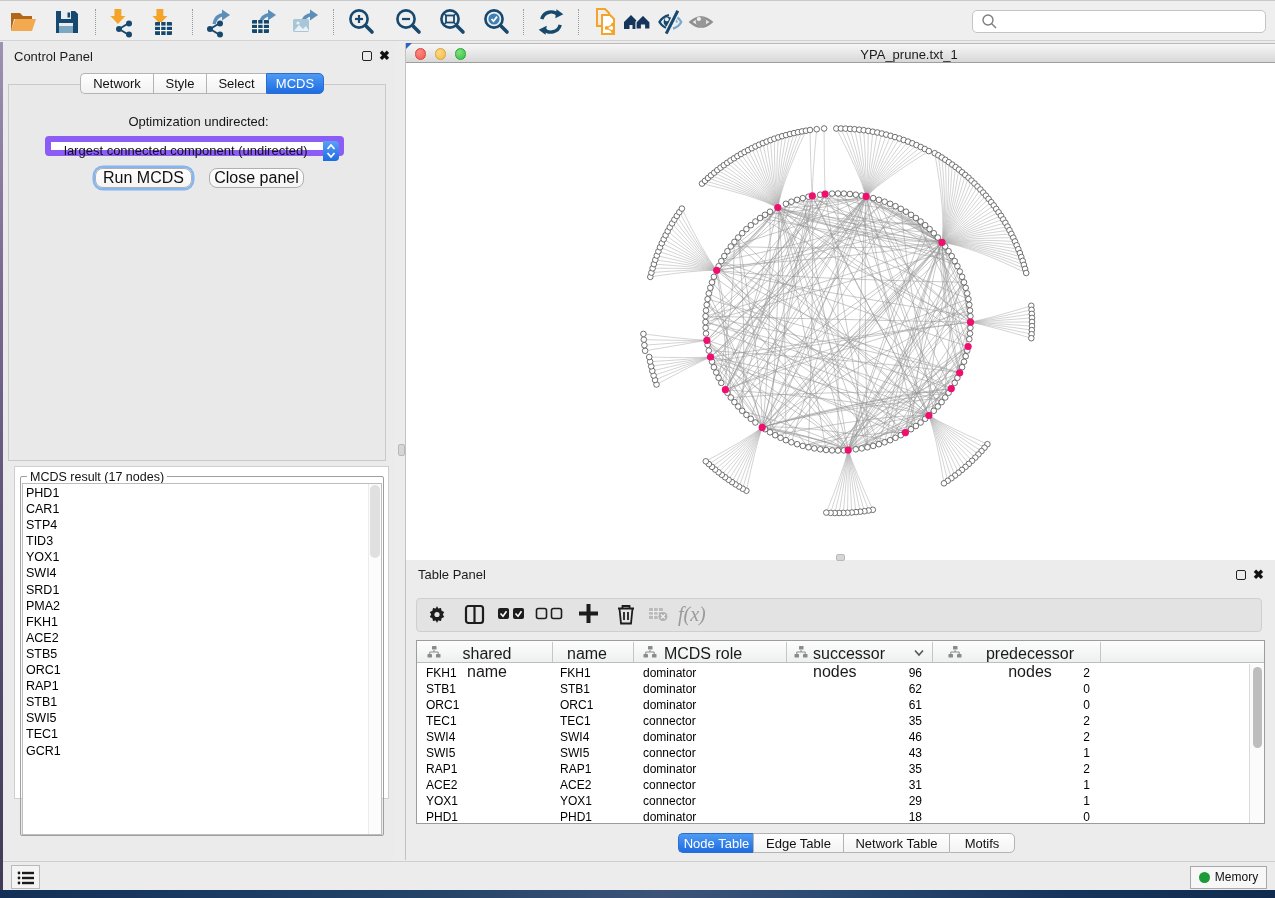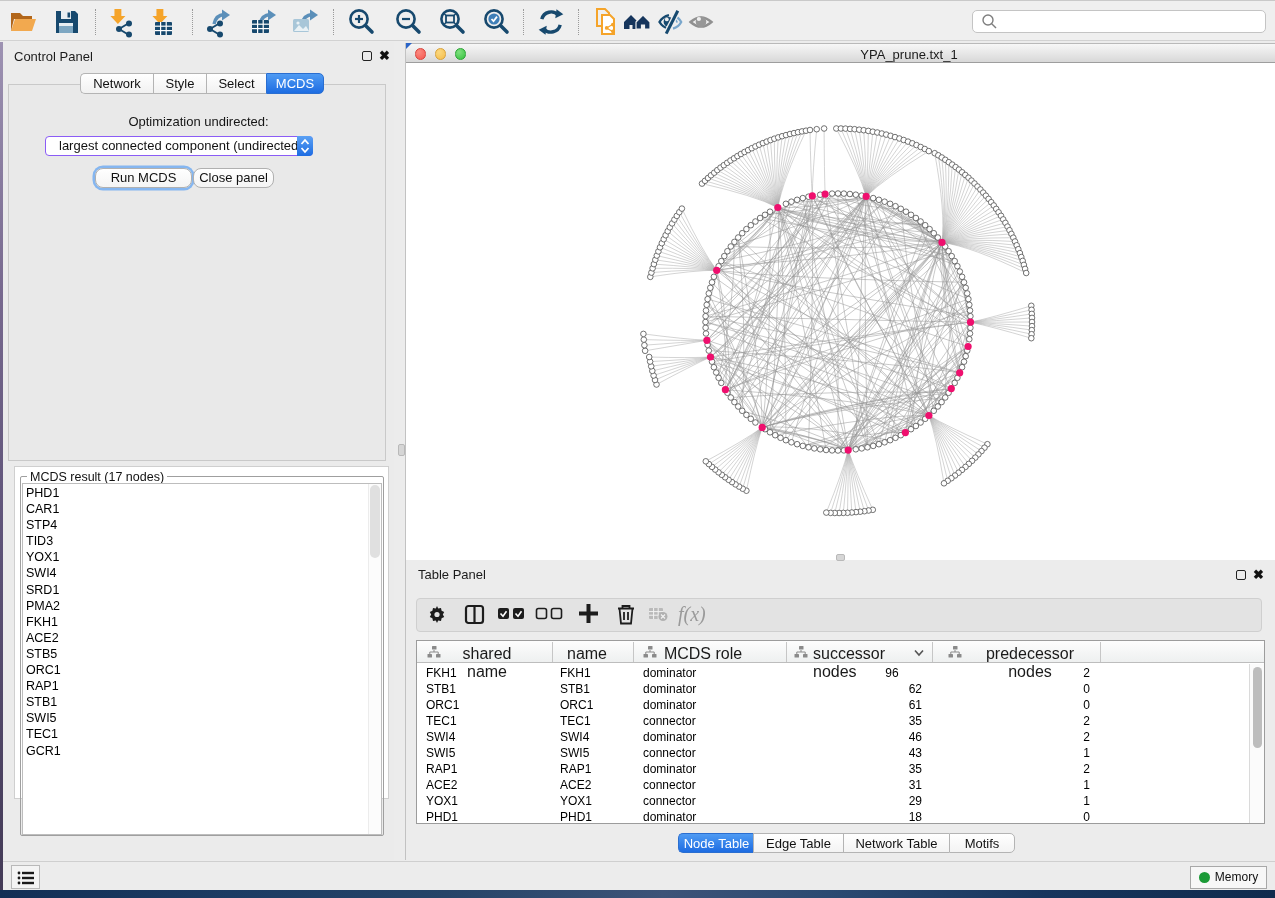--- a/index.html
+++ b/index.html
@@ -15,25 +15,25 @@
 #wall{left:0;top:890px;width:1275px;height:8px;background:linear-gradient(90deg,#132f55,#1b3b63 18%,#254468 35%,#3d5378 52%,#2b4a72 65%,#17355d 82%,#102b4d)}
 
 #ctrl{left:3px;top:42px;width:391px;height:818px;background:#ebebeb}
 #ctrl .title{position:absolute;left:11px;top:7px;font-size:13px;color:#1c1c1c}
 .winbox{position:absolute;width:10px;height:10px;border:1.6px solid #222;border-radius:2px}
 .winx{position:absolute;font-size:13px;font-weight:bold;color:#111;line-height:11px}
 #tabpane{position:absolute;left:5px;top:42px;width:378px;height:377px;background:#e9e9e9;border:1px solid #c9c9c9}
 .tab{position:absolute;top:31px;height:21px;background:linear-gradient(#ffffff,#f1f1f1);border:1px solid #b4b4b4;border-right:none;color:#111;font-size:13px;text-align:center;line-height:20px;z-index:3}
 .tab.sel{background:linear-gradient(#4f9bf3,#1d6ce2);color:#fff;border-color:#2a6ed0}
 #optlabel{position:absolute;left:0;top:72px;width:391px;text-align:center;font-size:13px;color:#151515}
-#combo{position:absolute;left:42px;top:94px;width:268px;height:20px;background:#fff;border:1px solid #8b5cf6;border-radius:4px;font-size:13px;color:#111;line-height:18px;padding-left:13px}
+#combo{position:absolute;left:42px;top:94px;width:299px;height:20px;background:#fff;border:6px solid #8b5cf6;border-radius:4px;font-size:13px;color:#111;line-height:18px;padding-left:13px}
 #combobtn{position:absolute;right:-1px;top:-1px;width:16px;height:20px;border-radius:0 4px 4px 0;background:linear-gradient(#5ba1f4,#1d6ce2)}
-.btn{position:absolute;top:126px;height:20px;background:linear-gradient(#ffffff,#f4f4f4);border:1px solid #b0b0b0;border-radius:8px;font-size:13px;color:#111;text-align:center;line-height:18px}
+.btn{position:absolute;top:126px;height:20px;background:linear-gradient(#ffffff,#f4f4f4);border:1px solid #b0b0b0;border-radius:8px;font-size:16px;color:#111;text-align:center;line-height:18px}
 #runbtn{left:92px;width:97px;box-shadow:0 0 0 2.5px #85b6f0}
-#closebtn{left:190px;width:81px}
+#closebtn{left:206px;width:95px}
 #resultwrap{position:absolute;left:11px;top:424px;width:375px;height:333px;background:#fff;border:1px solid #cfcfcf}
 #fieldset{position:absolute;left:5px;top:9px;width:364px;height:360px;border:1px solid #9f9f9f;border-radius:2px}
 #legend{position:absolute;left:6px;top:-7px;background:#fff;padding:0 3px;font-size:12.5px;color:#111}
 #mlist{position:absolute;left:7px;top:16px;width:360px;height:352px;background:#fff;border:1px solid #bdbdbd;font-size:12.5px;color:#000;line-height:16.1px;padding:1px 0 0 3px}
 #mscroll{position:absolute;right:7px;top:17px;width:13px;height:350px;background:#fcfcfc;border-left:1px solid #ececec}
 #mthumb{position:absolute;left:1px;top:1px;width:10px;height:73px;background:#e0e0e0;border-radius:5px}
 
 #vsplit{left:398px;top:444px;width:7px;height:12px;background:#d6d6d6;border:1px solid #b9b9b9;border-radius:2px}
 #hsplit{left:836px;top:554px;width:9px;height:7px;background:#d6d6d6;border:1px solid #b9b9b9;border-radius:2px}
 
@@ -1102,21 +1102,21 @@
         <div class="hlabel" style="left:396px;width:102px;text-align:left">successor nodes</div>
         <svg width="12" height="8" viewBox="0 0 12 8" style="position:absolute;left:496px;top:8px">
           <path d="M2 1.5 L6 6 L10 1.5" stroke="#555" stroke-width="1.6" fill="none"></path>
         </svg>
         <div class="hlabel" style="left:547px;width:132px;text-align:center">predecessor nodes</div>
       </div>
       <div class="trow" style="top:24px">
         <span style="left:9px">FKH1</span>
         <span style="left:143px">FKH1</span>
         <span style="left:226px">dominator</span>
-        <span style="left:445px;width:60px;text-align:center">96</span>
+        <span style="left:445px;width:60px;text-align:right">96</span>
         <span style="left:613px;width:60px;text-align:right">2</span>
       </div>
       <div class="trow" style="top:40px">
         <span style="left:9px">STB1</span>
         <span style="left:143px">STB1</span>
         <span style="left:226px">dominator</span>
         <span style="left:445px;width:60px;text-align:right">62</span>
         <span style="left:613px;width:60px;text-align:right">0</span>
       </div>
       <div class="trow" style="top:56px">

